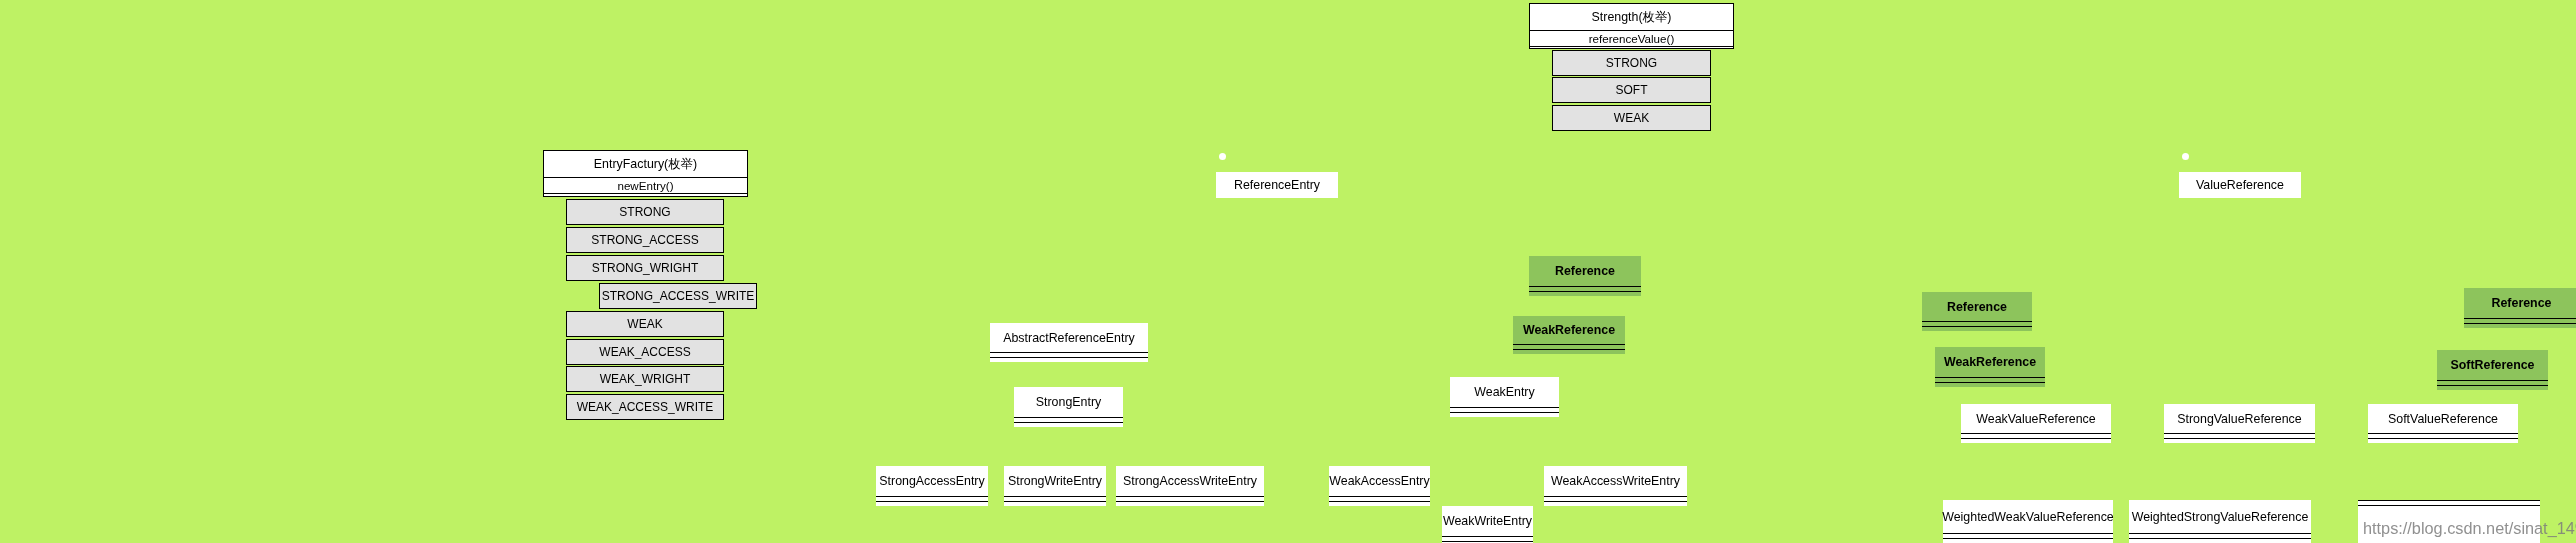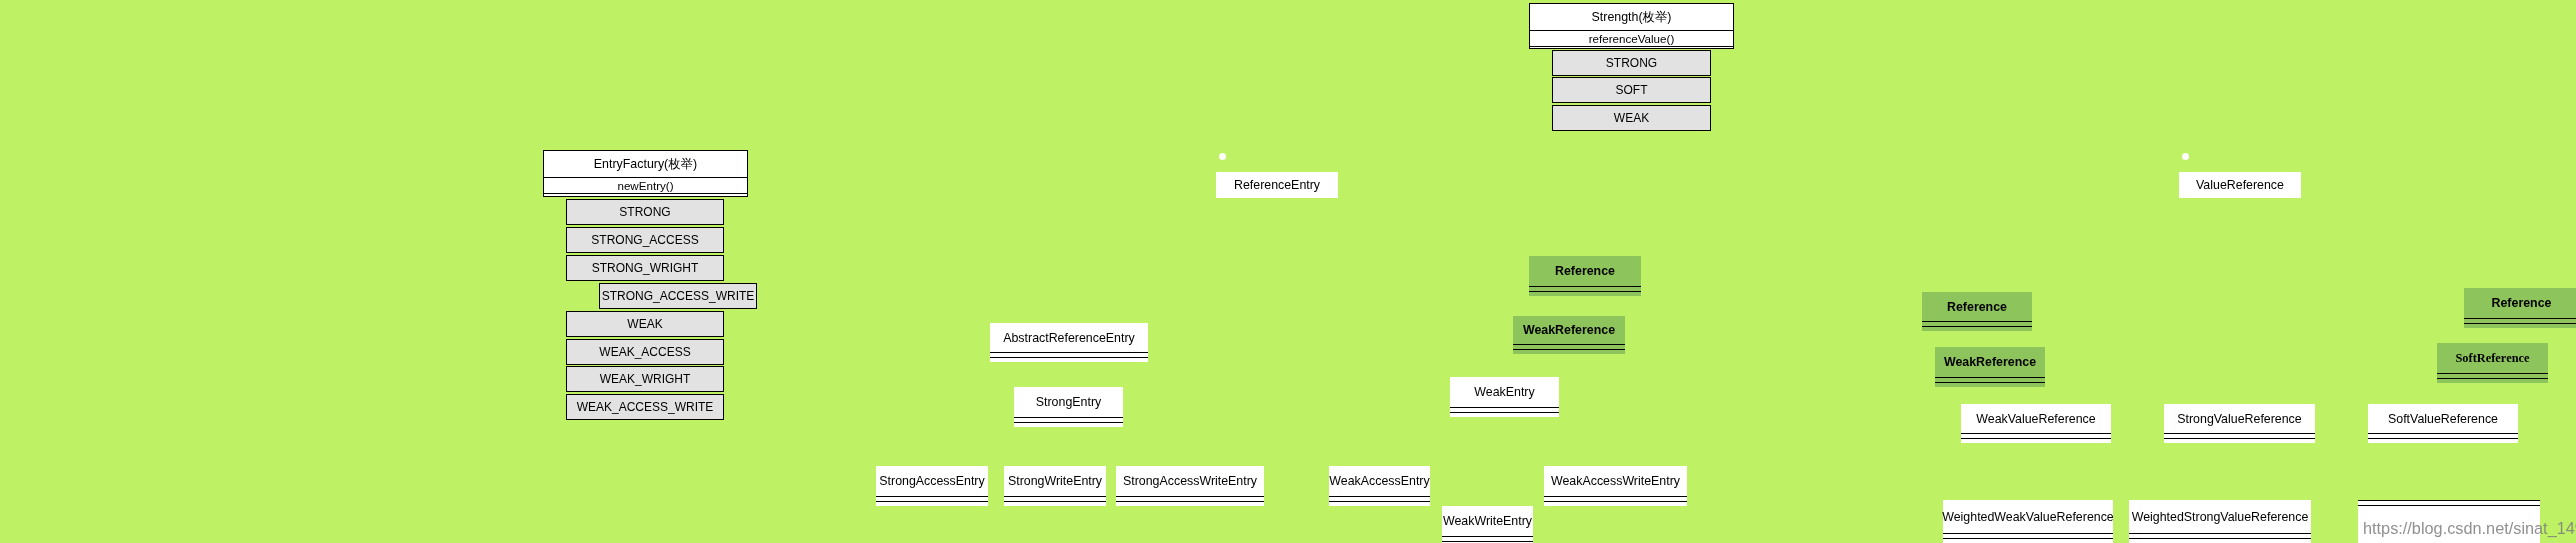--- a/index.html
+++ b/index.html
@@ -192,21 +192,21 @@
     <div class="t">WeakReference</div>
     <div class="r"></div>
     <div class="r"></div>
   </div>
 
   <div class="cls green" style="left:2464px;top:288px;width:115px;height:40px;">
     <div class="t">Reference</div>
     <div class="r"></div>
     <div class="r"></div>
   </div>
-  <div class="cls green" style="left:2437px;top:343px;width:111px;height:40px;font-family:Liberation Serif, serif;">
+  <div class="cls green" style="left:2437px;top:350px;width:111px;height:40px;">
     <div class="t">SoftReference</div>
     <div class="r"></div>
     <div class="r"></div>
   </div>
 
   <div class="cls" style="left:1961px;top:404px;width:150px;height:39px;">
     <div class="t">WeakValueReference</div>
     <div class="r"></div>
     <div class="r"></div>
   </div>

